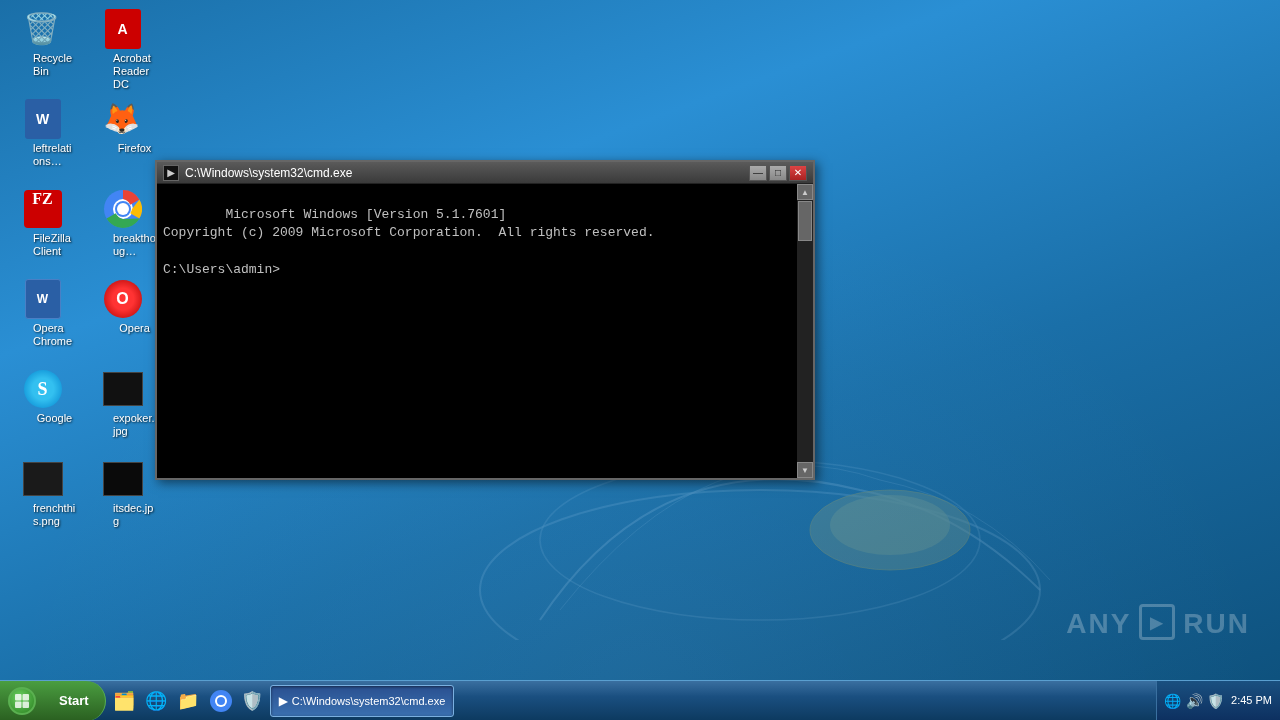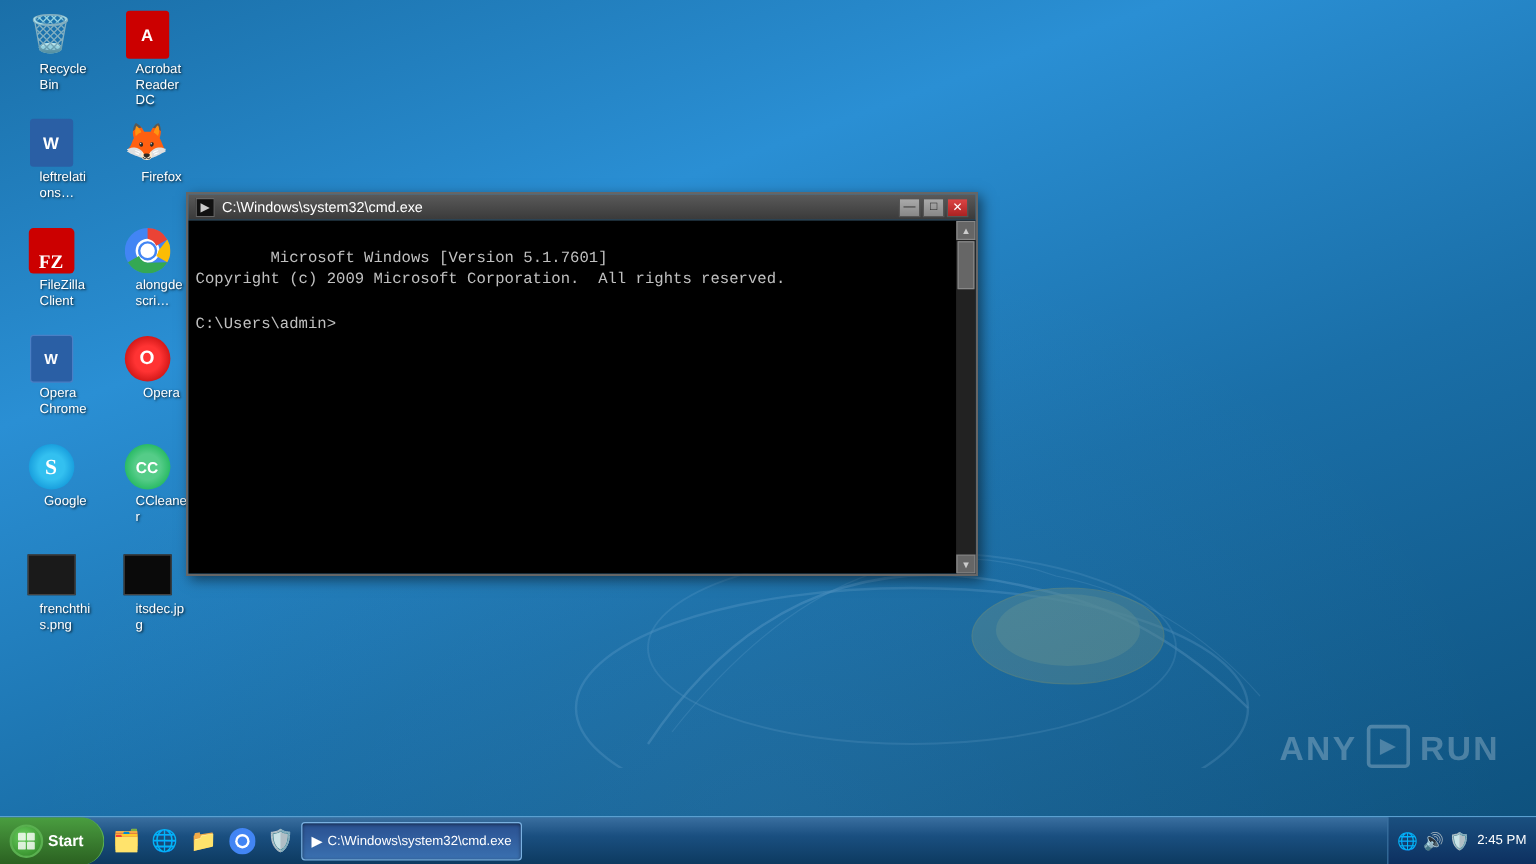--- a/index.html
+++ b/index.html
@@ -229,21 +229,21 @@
       z-index: 100;
     }
 
     .start-btn {
       height: 40px;
       padding: 0 12px 0 8px;
       background: linear-gradient(to bottom, #4a9e40 0%, #3a7e30 50%, #2a6020 100%);
       border-right: 1px solid #5ab050;
       display: flex;
       align-items: center;
-      gap: 4px;
+      gap: 23px;
       cursor: pointer;
       color: white;
       font-size: 13px;
       font-weight: bold;
       border-radius: 0 20px 20px 0;
       padding-right: 16px;
     }
 
     .start-orb {
       width: 28px;
@@ -386,40 +386,40 @@
       </div>
       <div class="icon-label">leftrelations…</div>
     </div>
 
     <div class="desktop-icon">
       <div class="icon-img icon-svg">🦊</div>
       <div class="icon-label">Firefox</div>
     </div>
     <div class="desktop-icon">
       <div class="icon-img">
-        <div style="width:38px;height:38px;background:#c00;border-radius:4px;display:flex;align-items:flex-end;justify-content:center;">
+        <div style="width:38px;height:38px;background:#c00;border-radius:4px;display:flex;align-items:flex-start;justify-content:center;">
           <span style="color:white;font-weight:bold;font-size:16px;font-family:serif;">FZ</span>
         </div>
       </div>
       <div class="icon-label">FileZilla Client</div>
     </div>
 
     <div class="desktop-icon">
       <div class="icon-img">
         <svg width="38" height="38" viewBox="0 0 38 38">
           <circle cx="19" cy="19" r="19" fill="#4285f4"></circle>
           <circle cx="19" cy="19" r="10" fill="white"></circle>
           <path d="M19,0 A19,19 0 0,1 35.4,9.5 L26.2,14.75 A10,10 0 0,0 19,9 Z" fill="#ea4335"></path>
           <path d="M35.4,9.5 A19,19 0 0,1 35.4,28.5 L26.2,23.25 A10,10 0 0,0 28,19 Z" fill="#fbbc04"></path>
           <path d="M35.4,28.5 A19,19 0 0,1 2.6,28.5 L11.8,23.25 A10,10 0 0,0 19,29 Z" fill="#34a853"></path>
           <circle cx="19" cy="19" r="8" fill="#4285f4"></circle>
           <circle cx="19" cy="19" r="6" fill="white"></circle>
         </svg>
       </div>
-      <div class="icon-label">alongdescri…</div>
+      <div class="icon-label">breakthoug…</div>
     </div>
     <div class="desktop-icon">
       <div class="icon-img">
         <div style="width:36px;height:40px;background:#2a5fa5;border-radius:3px;display:flex;align-items:center;justify-content:center;border:1px solid #4a7fc5;">
           <span style="color:white;font-weight:bold;font-size:12px;">W</span>
         </div>
       </div>
       <div class="icon-label">Opera Chrome</div>
     </div>
 
@@ -433,29 +433,27 @@
     </div>
 
     <div class="desktop-icon">
       <div class="icon-img">
         <div style="width:38px;height:38px;background:radial-gradient(circle, #33c0f0 40%, #0080cc 100%);border-radius:50%;display:flex;align-items:center;justify-content:center;">
           <span style="color:white;font-weight:bold;font-size:18px;font-family:serif;">S</span>
         </div>
       </div>
       <div class="icon-label">Google</div>
     </div>
-
-    <div class="desktop-icon">
-      <div class="icon-img">
-        <div style="width:38px;height:38px;background:radial-gradient(circle, #55cc88 40%, #00aa44 100%);border-radius:50%;display:flex;align-items:center;justify-content:center;">
-          <span style="color:white;font-weight:bold;font-size:13px;">CC</span>
-        </div>
-      </div>
-      <div class="icon-label">CCleaner</div>
-    </div>
+    <div class="desktop-icon">
+      <div class="icon-img">
+        <div class="file-thumb" style="width:45px;height:34px;"></div>
+      </div>
+      <div class="icon-label">expoker.jpg</div>
+    </div>
+
     <div class="desktop-icon">
       <div class="icon-img">
         <div class="file-thumb" style="width:45px;height:34px;background:#1a1a1a;"></div>
       </div>
       <div class="icon-label">frenchthis.png</div>
     </div>
 
     <div class="desktop-icon">
       <div class="icon-img">
         <div class="file-thumb" style="width:45px;height:34px;background:#0a0a0a;"></div>

